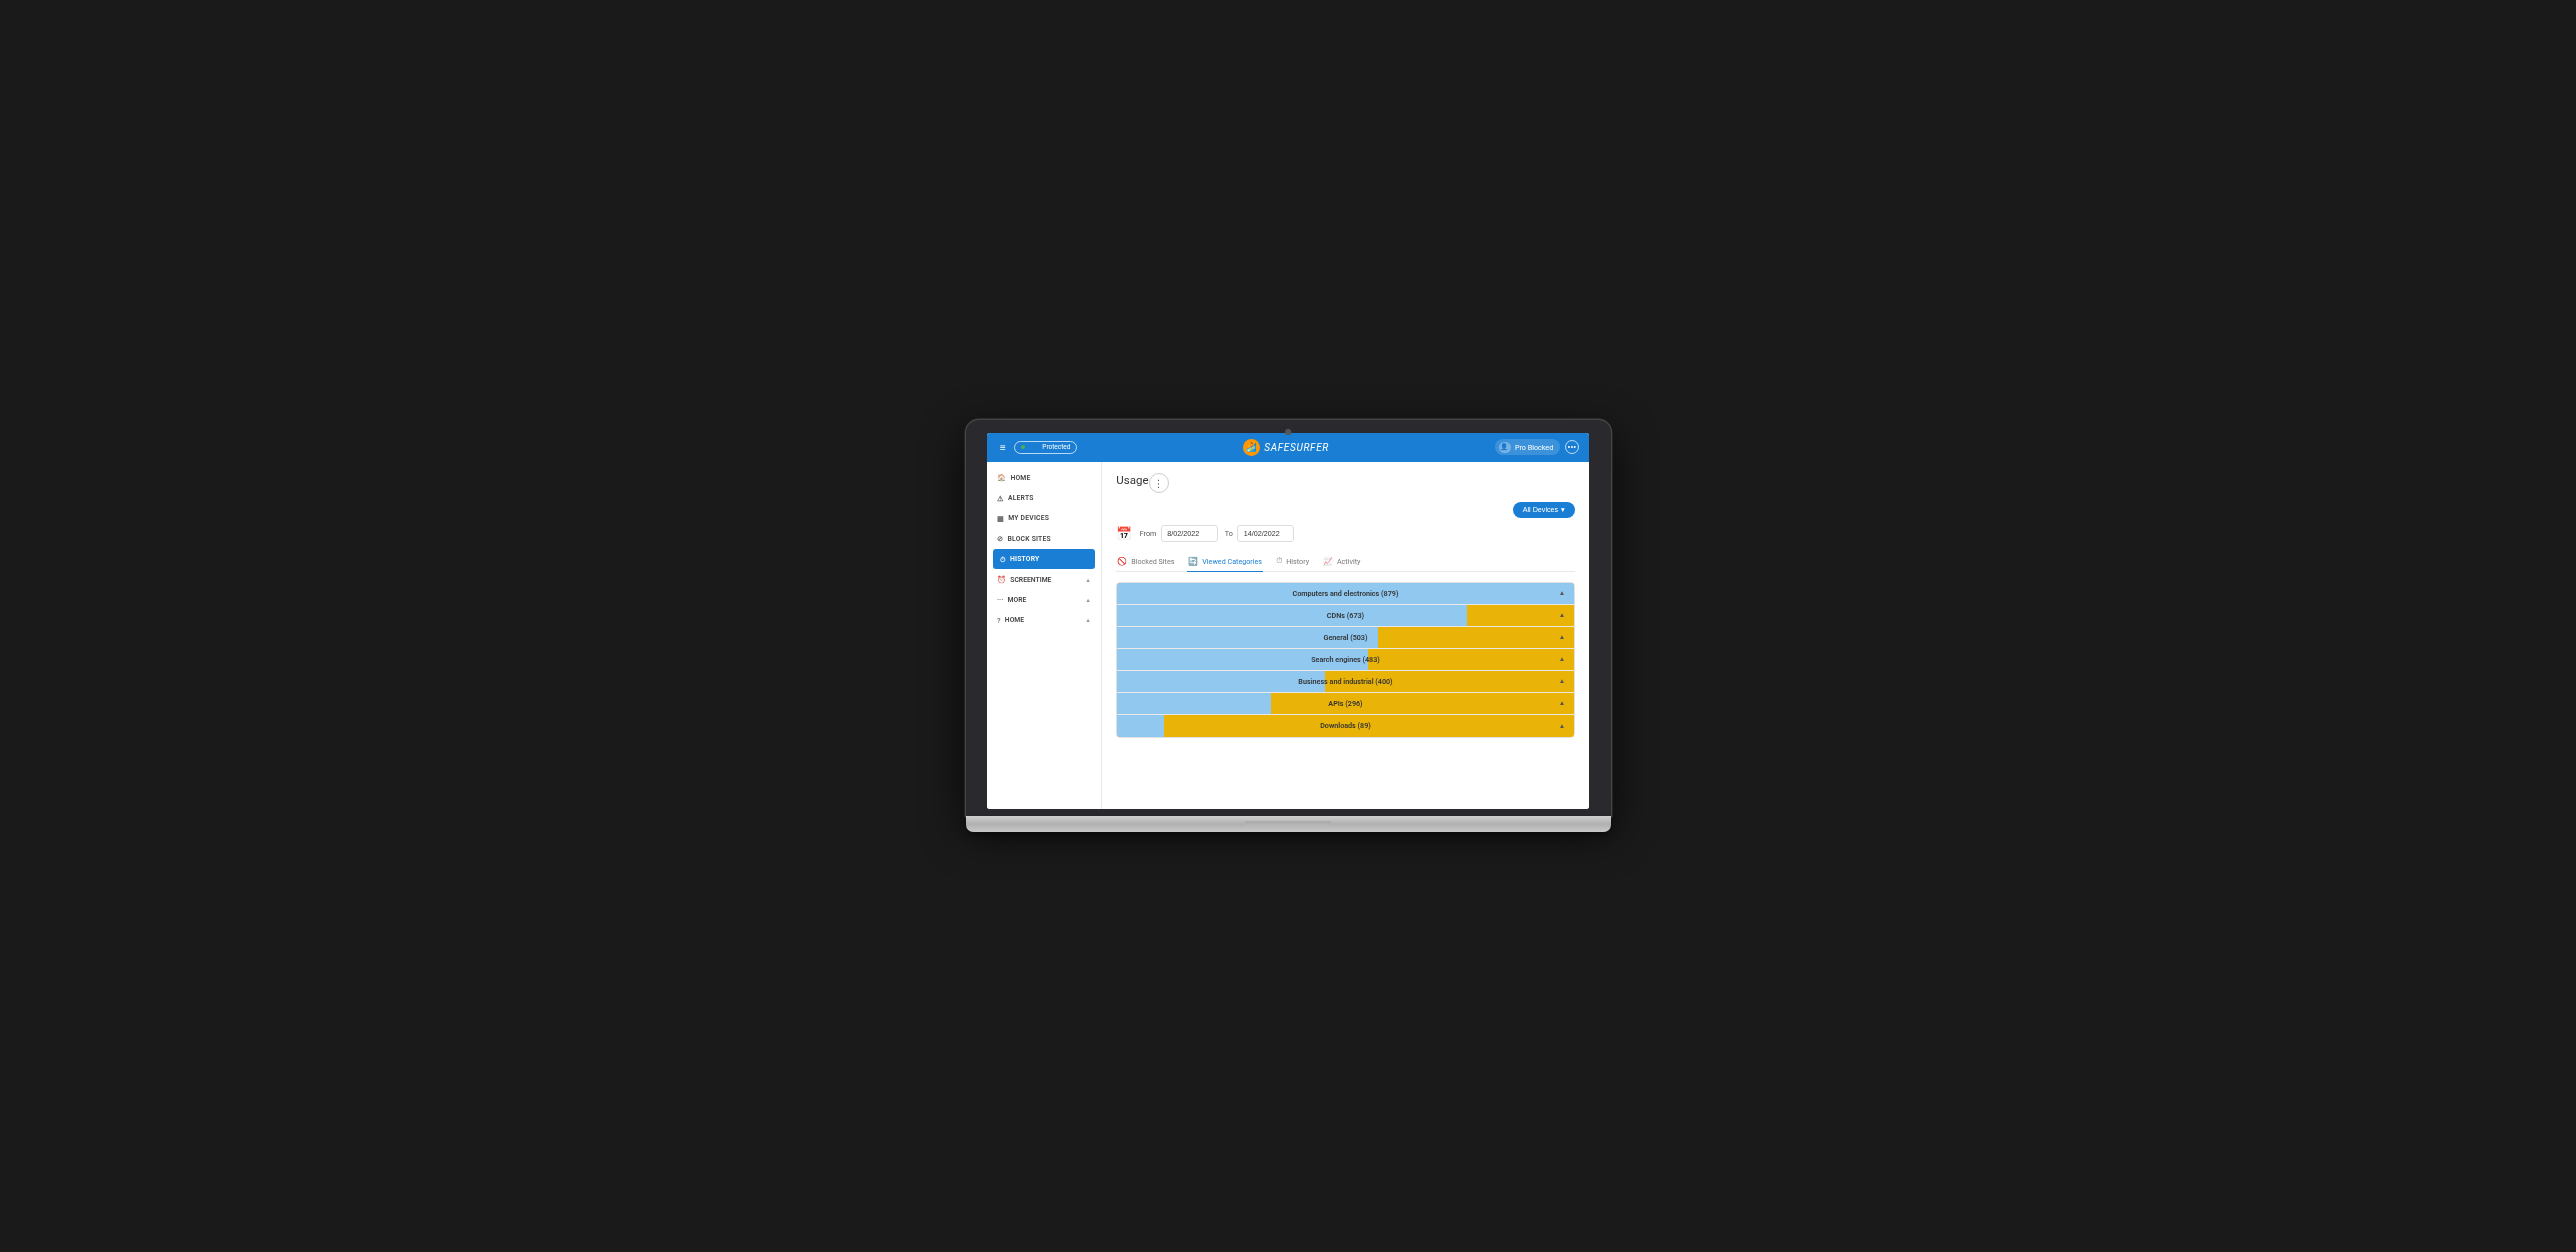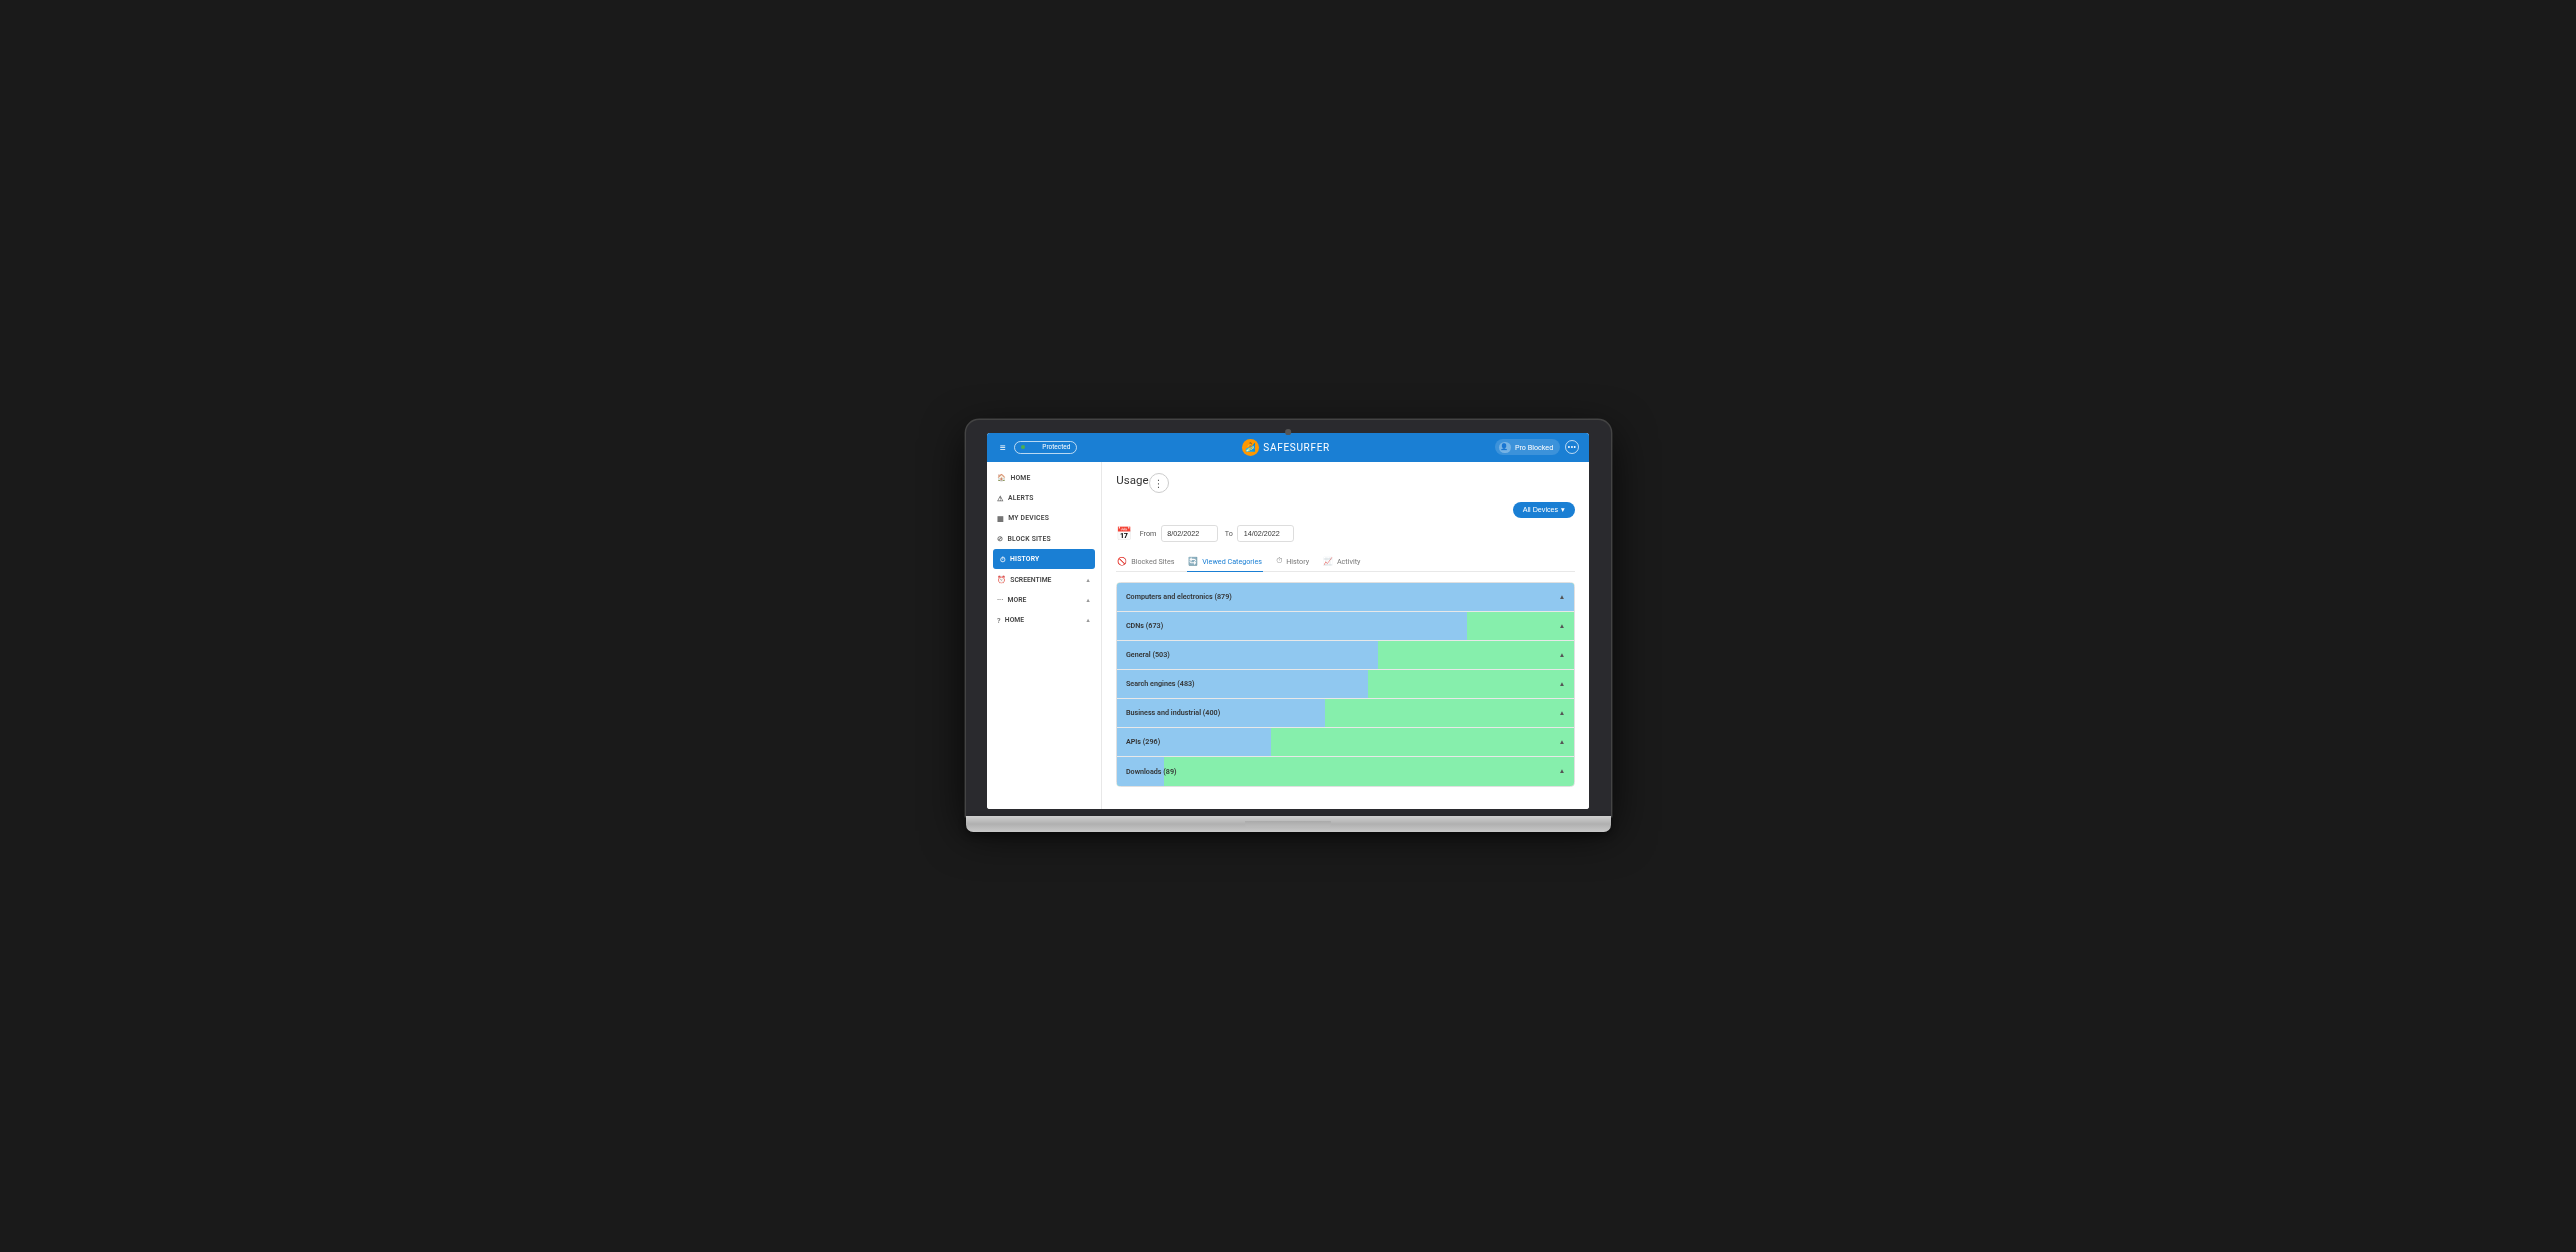--- a/index.html
+++ b/index.html
@@ -132,20 +132,21 @@
 
     .logo-text {
       color: white;
       font-size: 10px;
       font-weight: 700;
       letter-spacing: 0.7px;
     }
 
     .logo-text span {
       font-weight: 400;
+      font-style: italic;
     }
 
     .header-right {
       display: flex;
       align-items: center;
       gap: 4.3px;
     }
 
     .user-section {
       background: rgba(255,255,255,0.15);
@@ -366,23 +367,24 @@
     .chart-container {
       border: 0.7px solid #e0e0e0;
       border-radius: 4.3px;
       overflow: hidden;
     }
 
     .chart-row {
       display: flex;
       align-items: center;
       border-bottom: 0.7px solid #e8e8e8;
-      height: 29px;
+      height: 22px;
       position: relative;
-      background: #86efac;
+      background: #eab308;
+      justify-content: center;
     }
 
     .chart-row:last-child {
       border-bottom: none;
     }
 
     .chart-bar {
       position: absolute;
       left: 0;
       top: 0;

